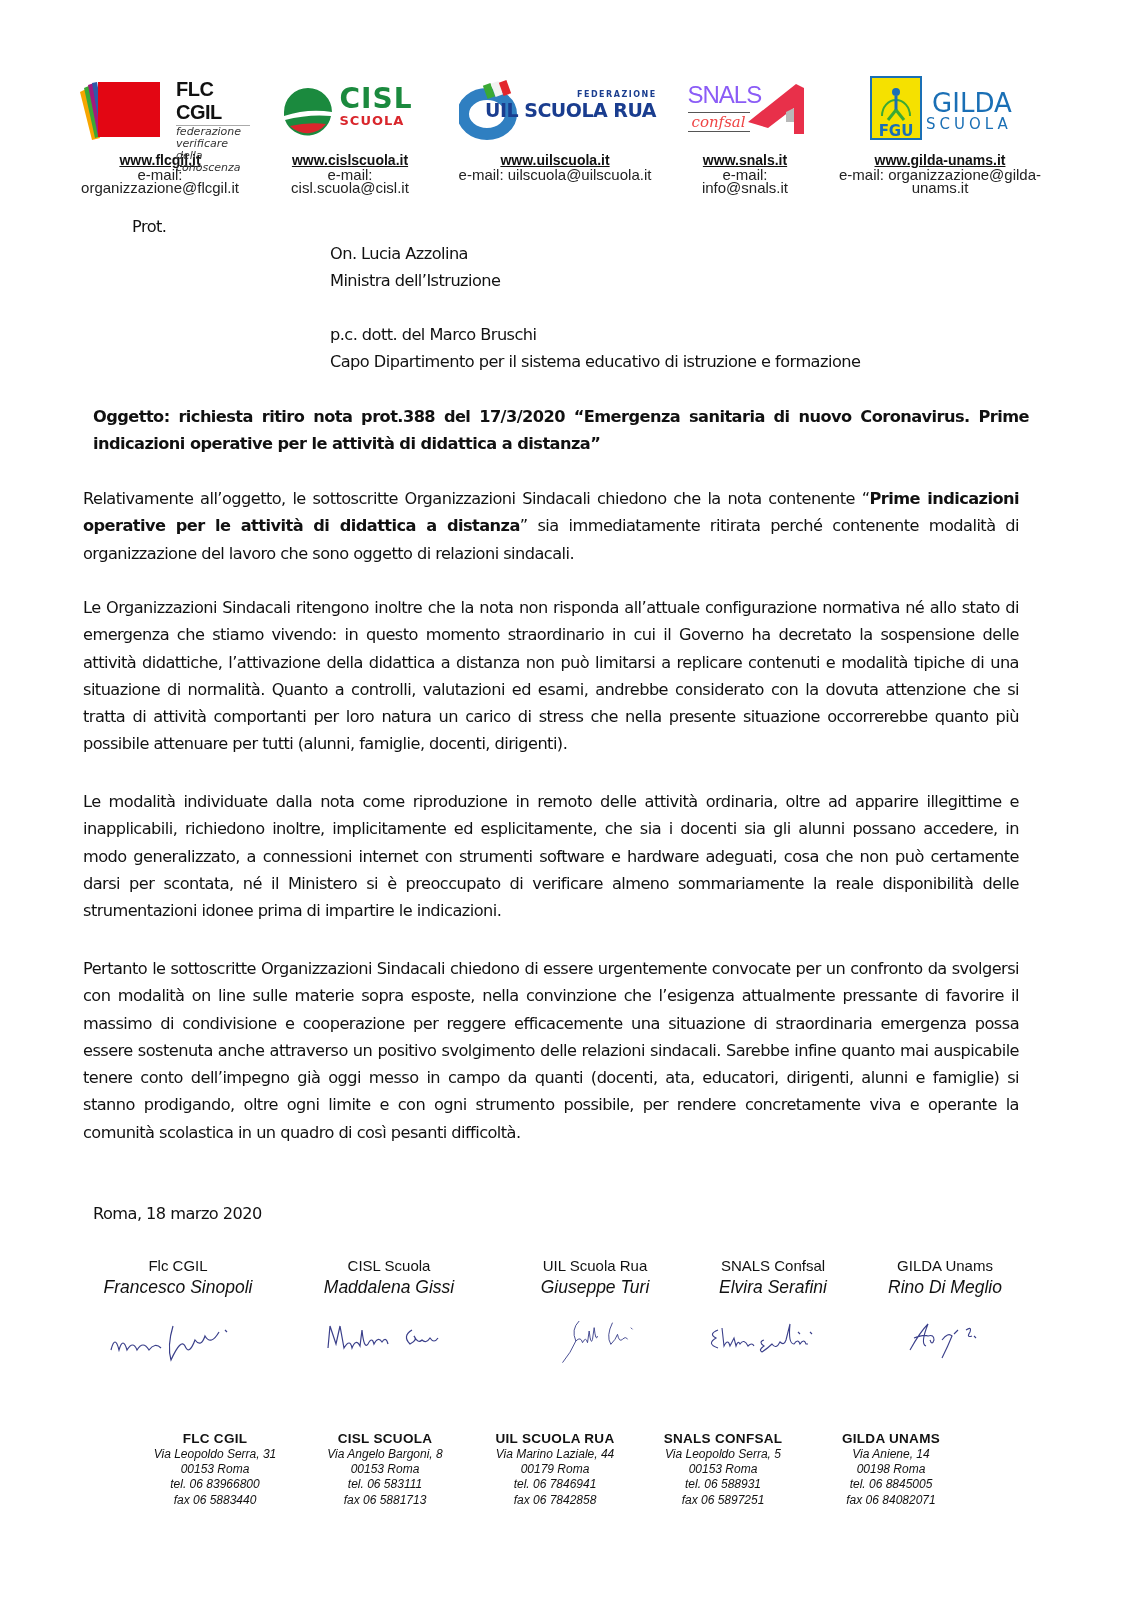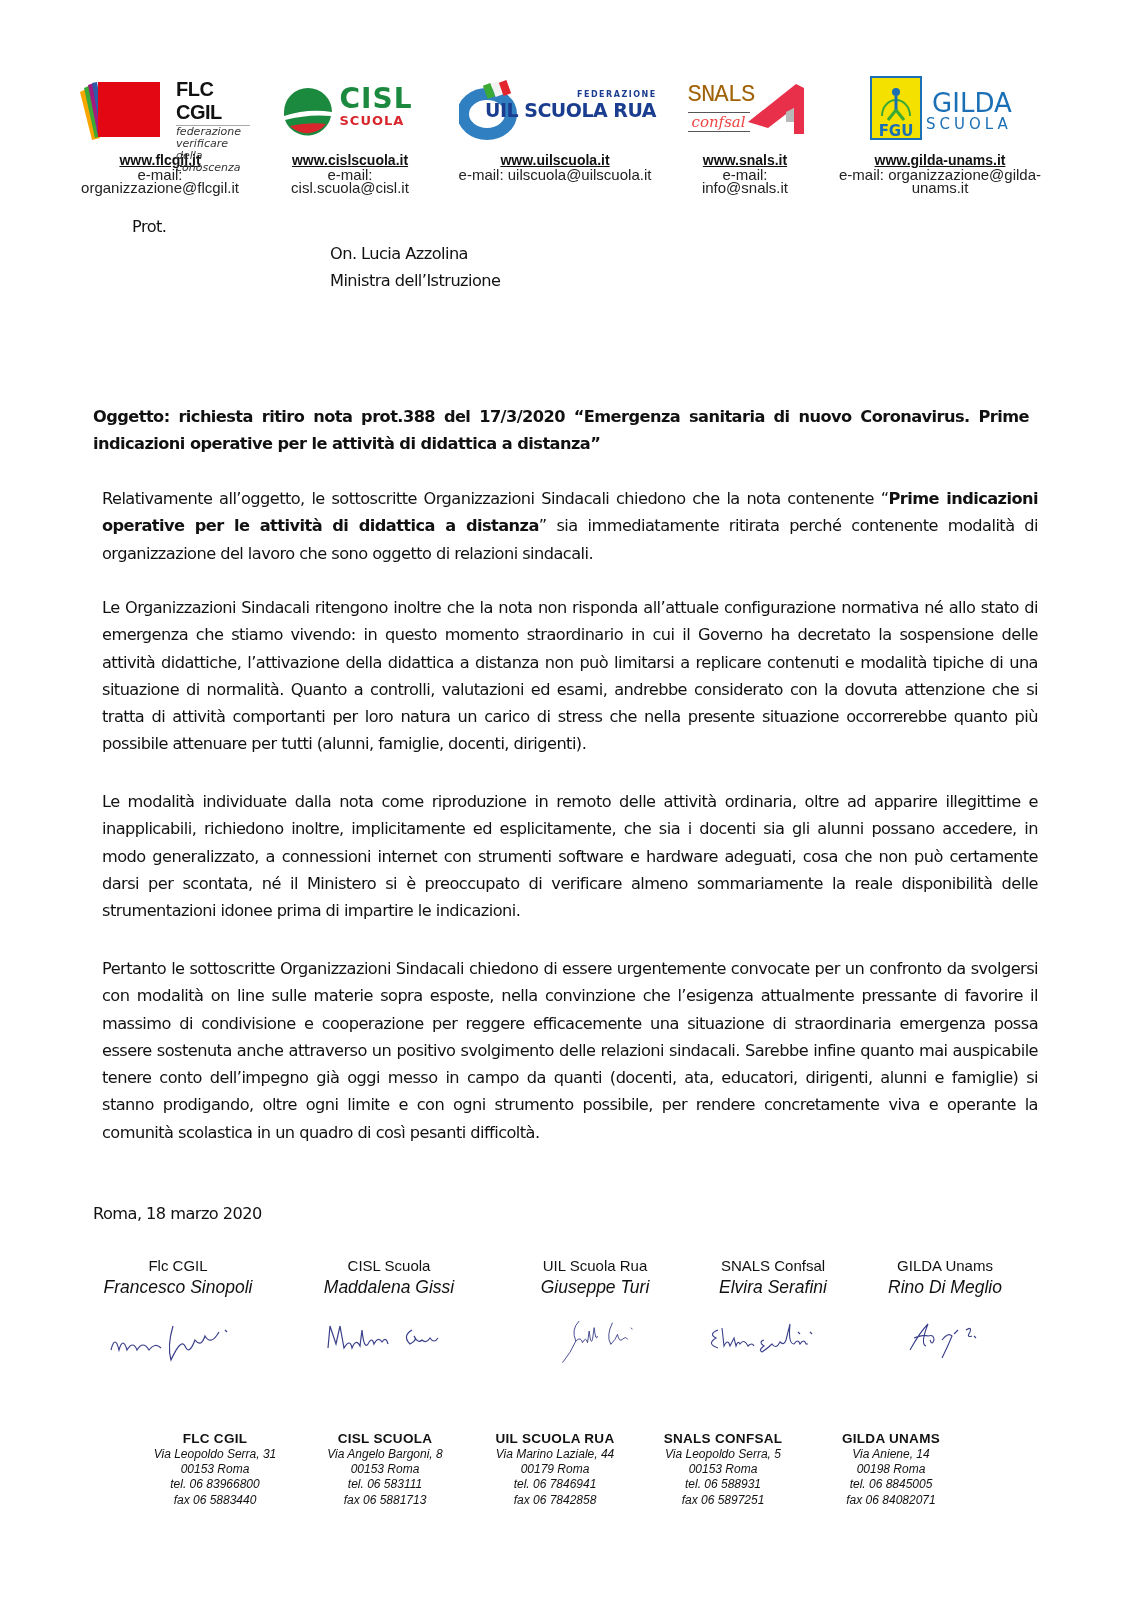--- a/index.html
+++ b/index.html
@@ -24,36 +24,36 @@
   .cisl-text .big { font-family: "DejaVu Sans", sans-serif; font-weight: bold; font-size: 28px; color: #1b8a3e; line-height: 30px; letter-spacing: 1px; }
   .cisl-text .small { font-family: "DejaVu Sans", sans-serif; font-weight: bold; font-size: 13px; color: #d9262c; letter-spacing: 1px; line-height: 14px; }
 
   
   .uil-text { position: absolute; left: 30px; top: 14px; text-align: left; }
   .uil-text .fed { font-family: "DejaVu Sans", sans-serif; font-weight: bold; font-size: 8px; letter-spacing: 1.5px; color: #1a3d8f; margin-left: 92px; }
   .uil-text .big { font-family: "DejaVu Sans", sans-serif; font-weight: bold; font-size: 19px; color: #1a3d8f; letter-spacing: -0.5px; line-height: 22px; }
 
   
   .snals-text { position: absolute; left: 0; top: 6px; text-align: left; }
-  .snals-text .big { font-family: Liberation Mono, monospace; font-size: 24px; letter-spacing: -1px; line-height: 26px; color: #a16207; }
+  .snals-text .big { font-family: Liberation Sans, sans-serif; font-size: 24px; letter-spacing: -1px; line-height: 26px; color: #8b5cf6; }
   .snals-text .small { font-family: "DejaVu Serif", serif; font-style: italic; font-size: 15px; color: #ef4444; border-top: 1px solid #555; border-bottom: 1px solid #555; display: inline-block; margin-top: 4px; padding: 0 4px; }
 
   
   .gilda-text { position: absolute; left: 56px; top: 14px; text-align: right; }
   .gilda-text .big { font-family: "DejaVu Sans", sans-serif; font-size: 26px; color: #1a6fb5; line-height: 26px; letter-spacing: 0px; }
   .gilda-text .small { font-family: "DejaVu Sans", sans-serif; font-size: 15px; color: #1a6fb5; letter-spacing: 4px; line-height: 16px; }
 
   
   .body-text { font-family: "DejaVu Sans", sans-serif; font-size: 16.2px; line-height: 27.3px; letter-spacing: -0.55px; color: #111; }
   .prot { position: absolute; left: 132px; top: 213px; }
   .recipient { position: absolute; left: 330px; }
   .r1 { top: 240px; }
   .r2 { top: 321px; }
   .subject { position: absolute; left: 93px; top: 403px; width: 936px; font-weight: bold; text-align: justify; }
-  .para { position: absolute; left: 102px; width: 936px; text-align: justify; }
+  .para { position: absolute; left: 83px; width: 936px; text-align: justify; }
   .p1 { top: 485px; }
   .p2 { top: 594px; }
   .p3 { top: 788px; }
   .p4 { top: 955px; }
   .date { position: absolute; left: 93px; top: 1200px; }
 
   
   .sigs { position: absolute; top: 1256px; left: 80px; width: 960px; height: 120px; font-family: "Liberation Sans", sans-serif; }
   .sig { position: absolute; top: 0; text-align: center; width: 190px; }
   .sig .org { font-size: 15px; line-height: 20px; }
@@ -162,20 +162,24 @@
     </div>
   </div>
 
   <div class="body-text prot">Prot.</div>
 
   <div class="body-text recipient r1">
     <div>On. Lucia Azzolina</div>
     <div>Ministra dell’Istruzione</div>
   </div>
 
+  <div class="body-text recipient r2">
+    <div>p.c. dott. del Marco Bruschi</div>
+    <div>Capo Dipartimento per il sistema educativo di istruzione e formazione</div>
+  </div>
 
   <div class="body-text subject">Oggetto: richiesta ritiro nota prot.388 del 17/3/2020 “Emergenza sanitaria di nuovo Coronavirus. Prime indicazioni operative per le attività di didattica a distanza”</div>
 
   <div class="body-text para p1"><span>Relativamente all’oggetto, le sottoscritte Organizzazioni Sindacali chiedono che la nota contenente “</span><b>Prime indicazioni operative per le attività di didattica a distanza</b><span>” sia immediatamente ritirata perché contenente modalità di organizzazione del lavoro che sono oggetto di relazioni sindacali.</span></div>
 
   <div class="body-text para p2">Le Organizzazioni Sindacali ritengono inoltre che la nota non risponda all’attuale configurazione normativa né allo stato di emergenza che stiamo vivendo: in questo momento straordinario in cui il Governo ha decretato la sospensione delle attività didattiche, l’attivazione della didattica a distanza non può limitarsi a replicare contenuti e modalità tipiche di una situazione di normalità.  Quanto a controlli, valutazioni ed esami, andrebbe considerato con la dovuta attenzione che si tratta di attività comportanti per loro natura un carico di stress che nella presente situazione occorrerebbe quanto più possibile attenuare per tutti (alunni, famiglie, docenti, dirigenti).</div>
   <div class="body-text para p3">Le modalità individuate dalla nota come riproduzione in remoto delle attività ordinaria, oltre ad apparire illegittime e inapplicabili, richiedono inoltre, implicitamente ed esplicitamente, che sia i docenti sia gli alunni possano accedere, in modo generalizzato, a connessioni internet con strumenti software e hardware adeguati, cosa che non può certamente darsi per scontata, né il Ministero si è preoccupato di verificare almeno sommariamente la reale disponibilità delle strumentazioni idonee prima di impartire le indicazioni.</div>
   <div class="body-text para p4">Pertanto le sottoscritte Organizzazioni Sindacali chiedono di essere urgentemente convocate per un confronto da svolgersi con modalità on line sulle materie sopra esposte, nella convinzione che l’esigenza attualmente pressante di favorire il massimo di condivisione e cooperazione per reggere efficacemente una situazione di straordinaria emergenza possa essere sostenuta anche attraverso un positivo svolgimento delle relazioni sindacali. Sarebbe infine quanto mai auspicabile tenere conto dell’impegno già oggi messo in campo da quanti (docenti, ata, educatori, dirigenti, alunni e famiglie) si stanno prodigando, oltre ogni limite e con ogni strumento possibile, per rendere concretamente viva e operante la comunità scolastica in un quadro di così pesanti difficoltà.</div>
 
   <div class="body-text date">Roma, 18 marzo 2020</div>

